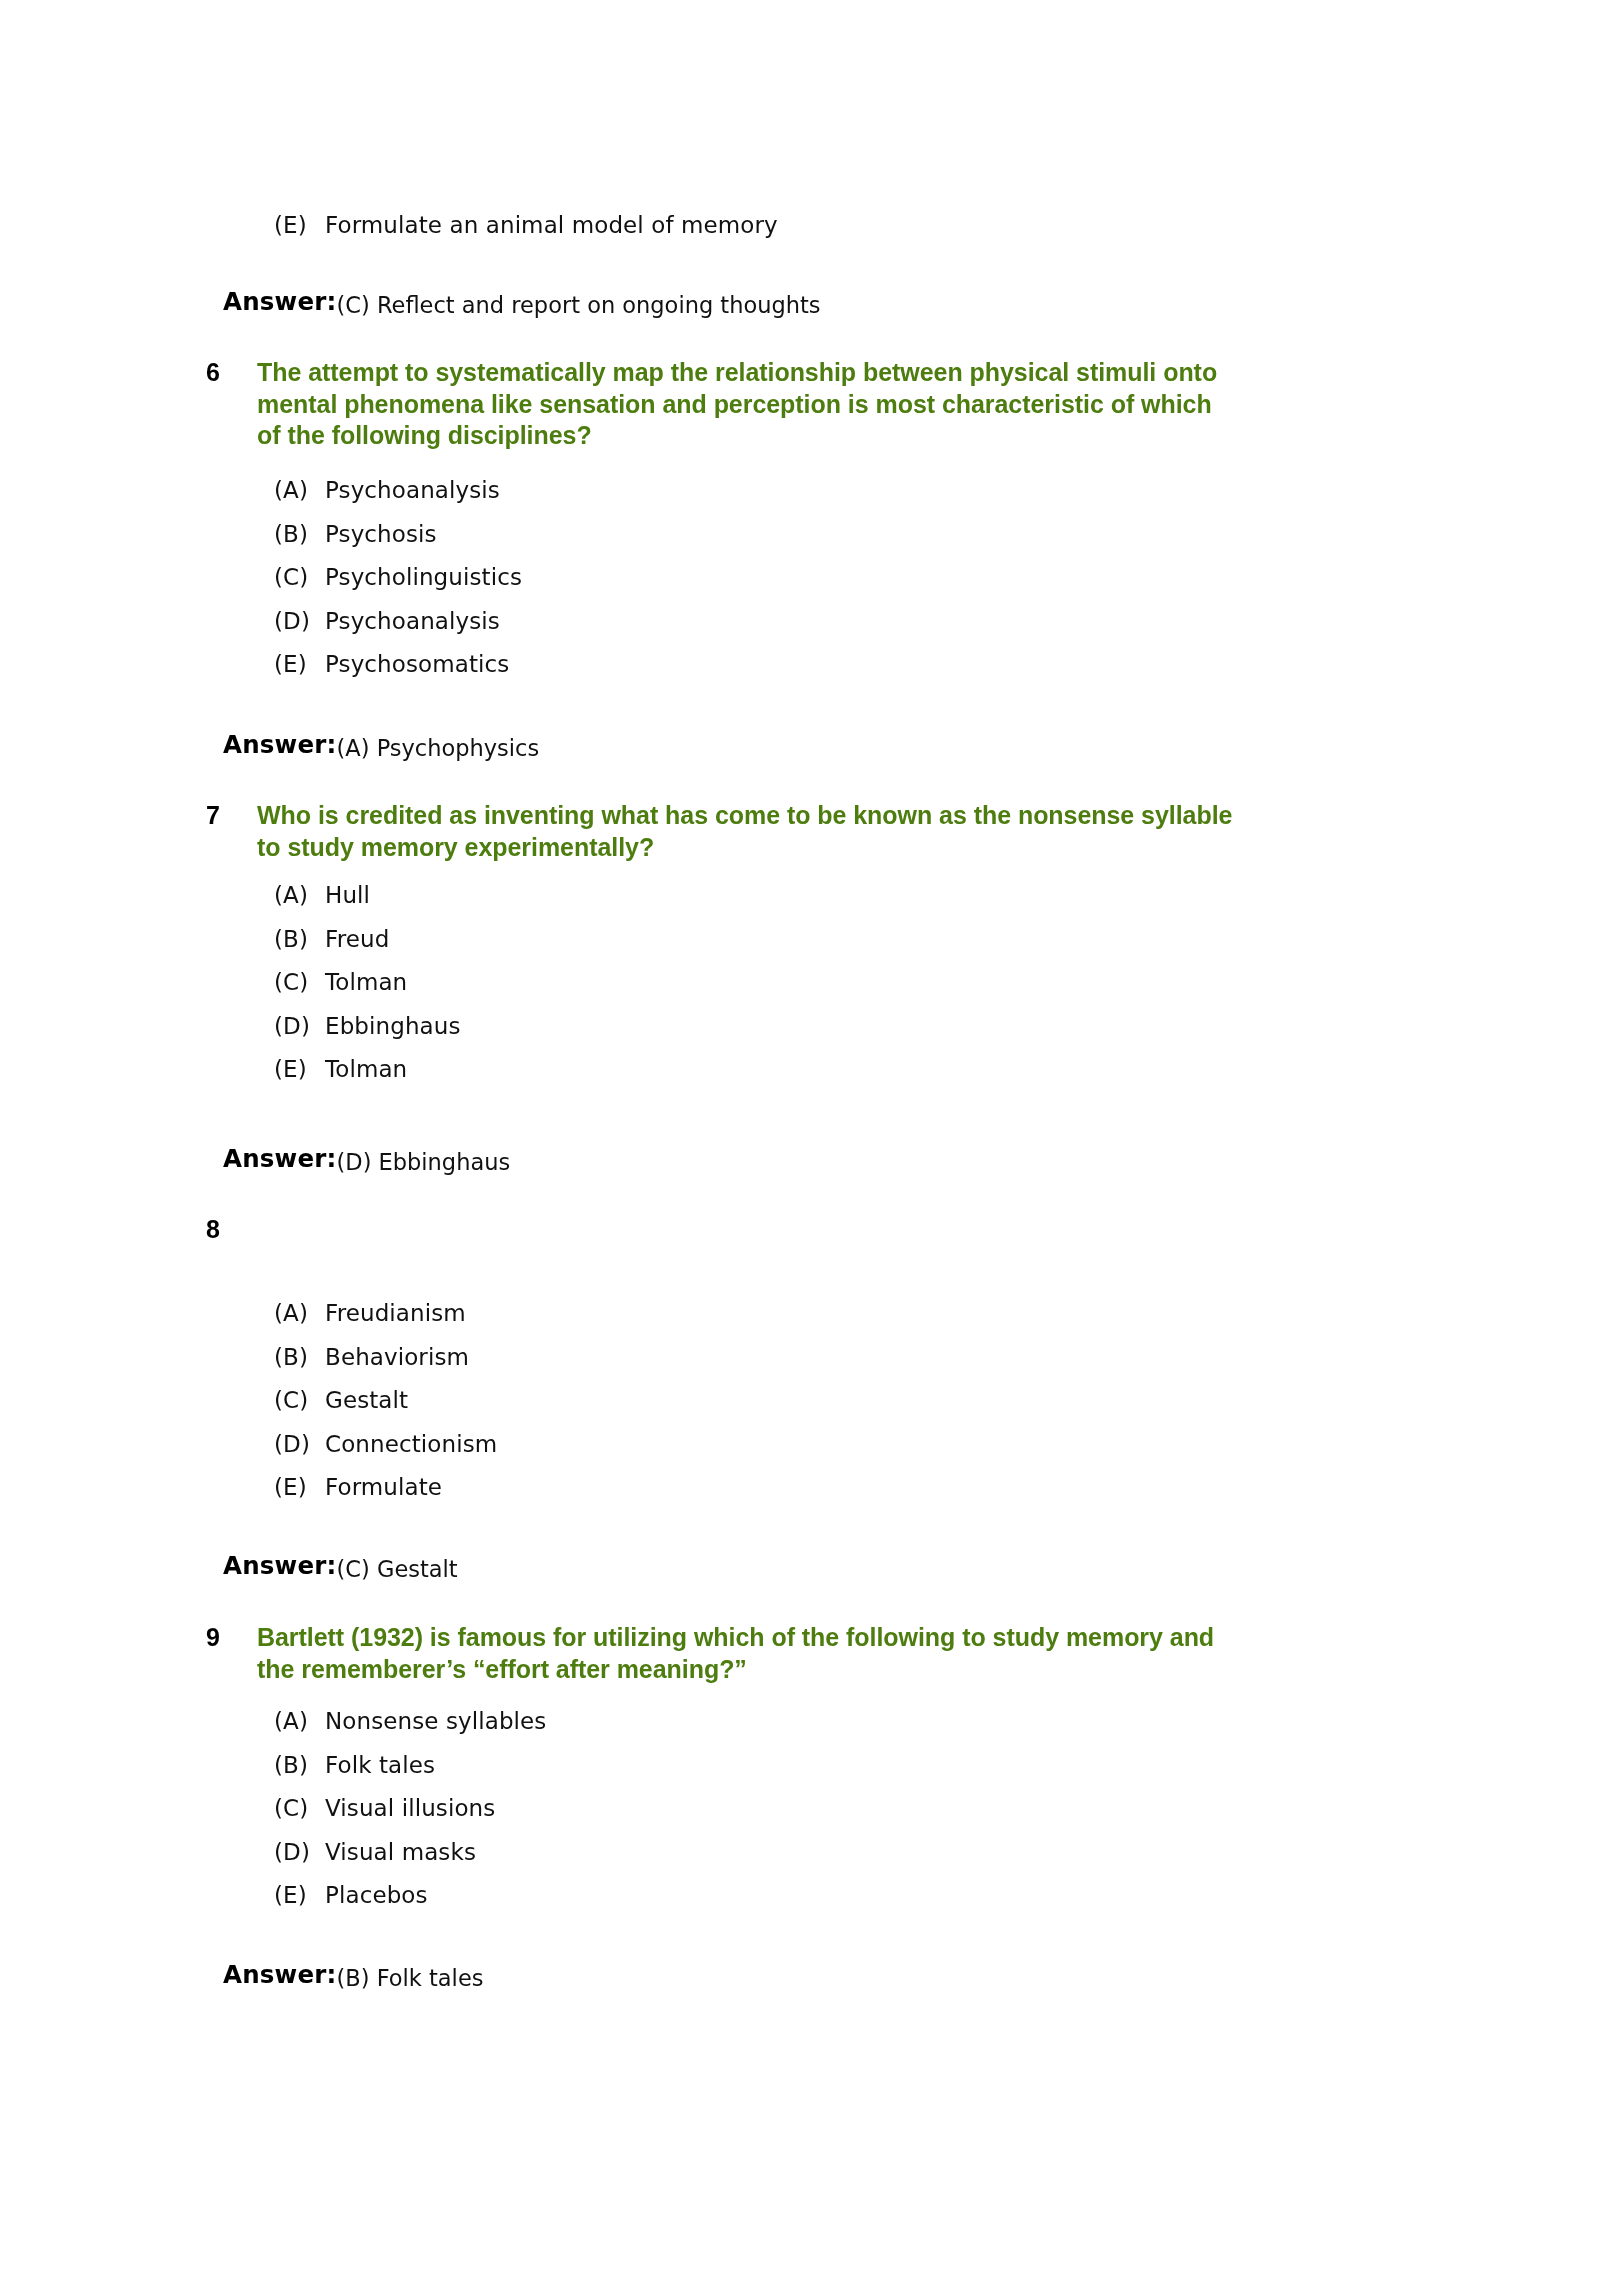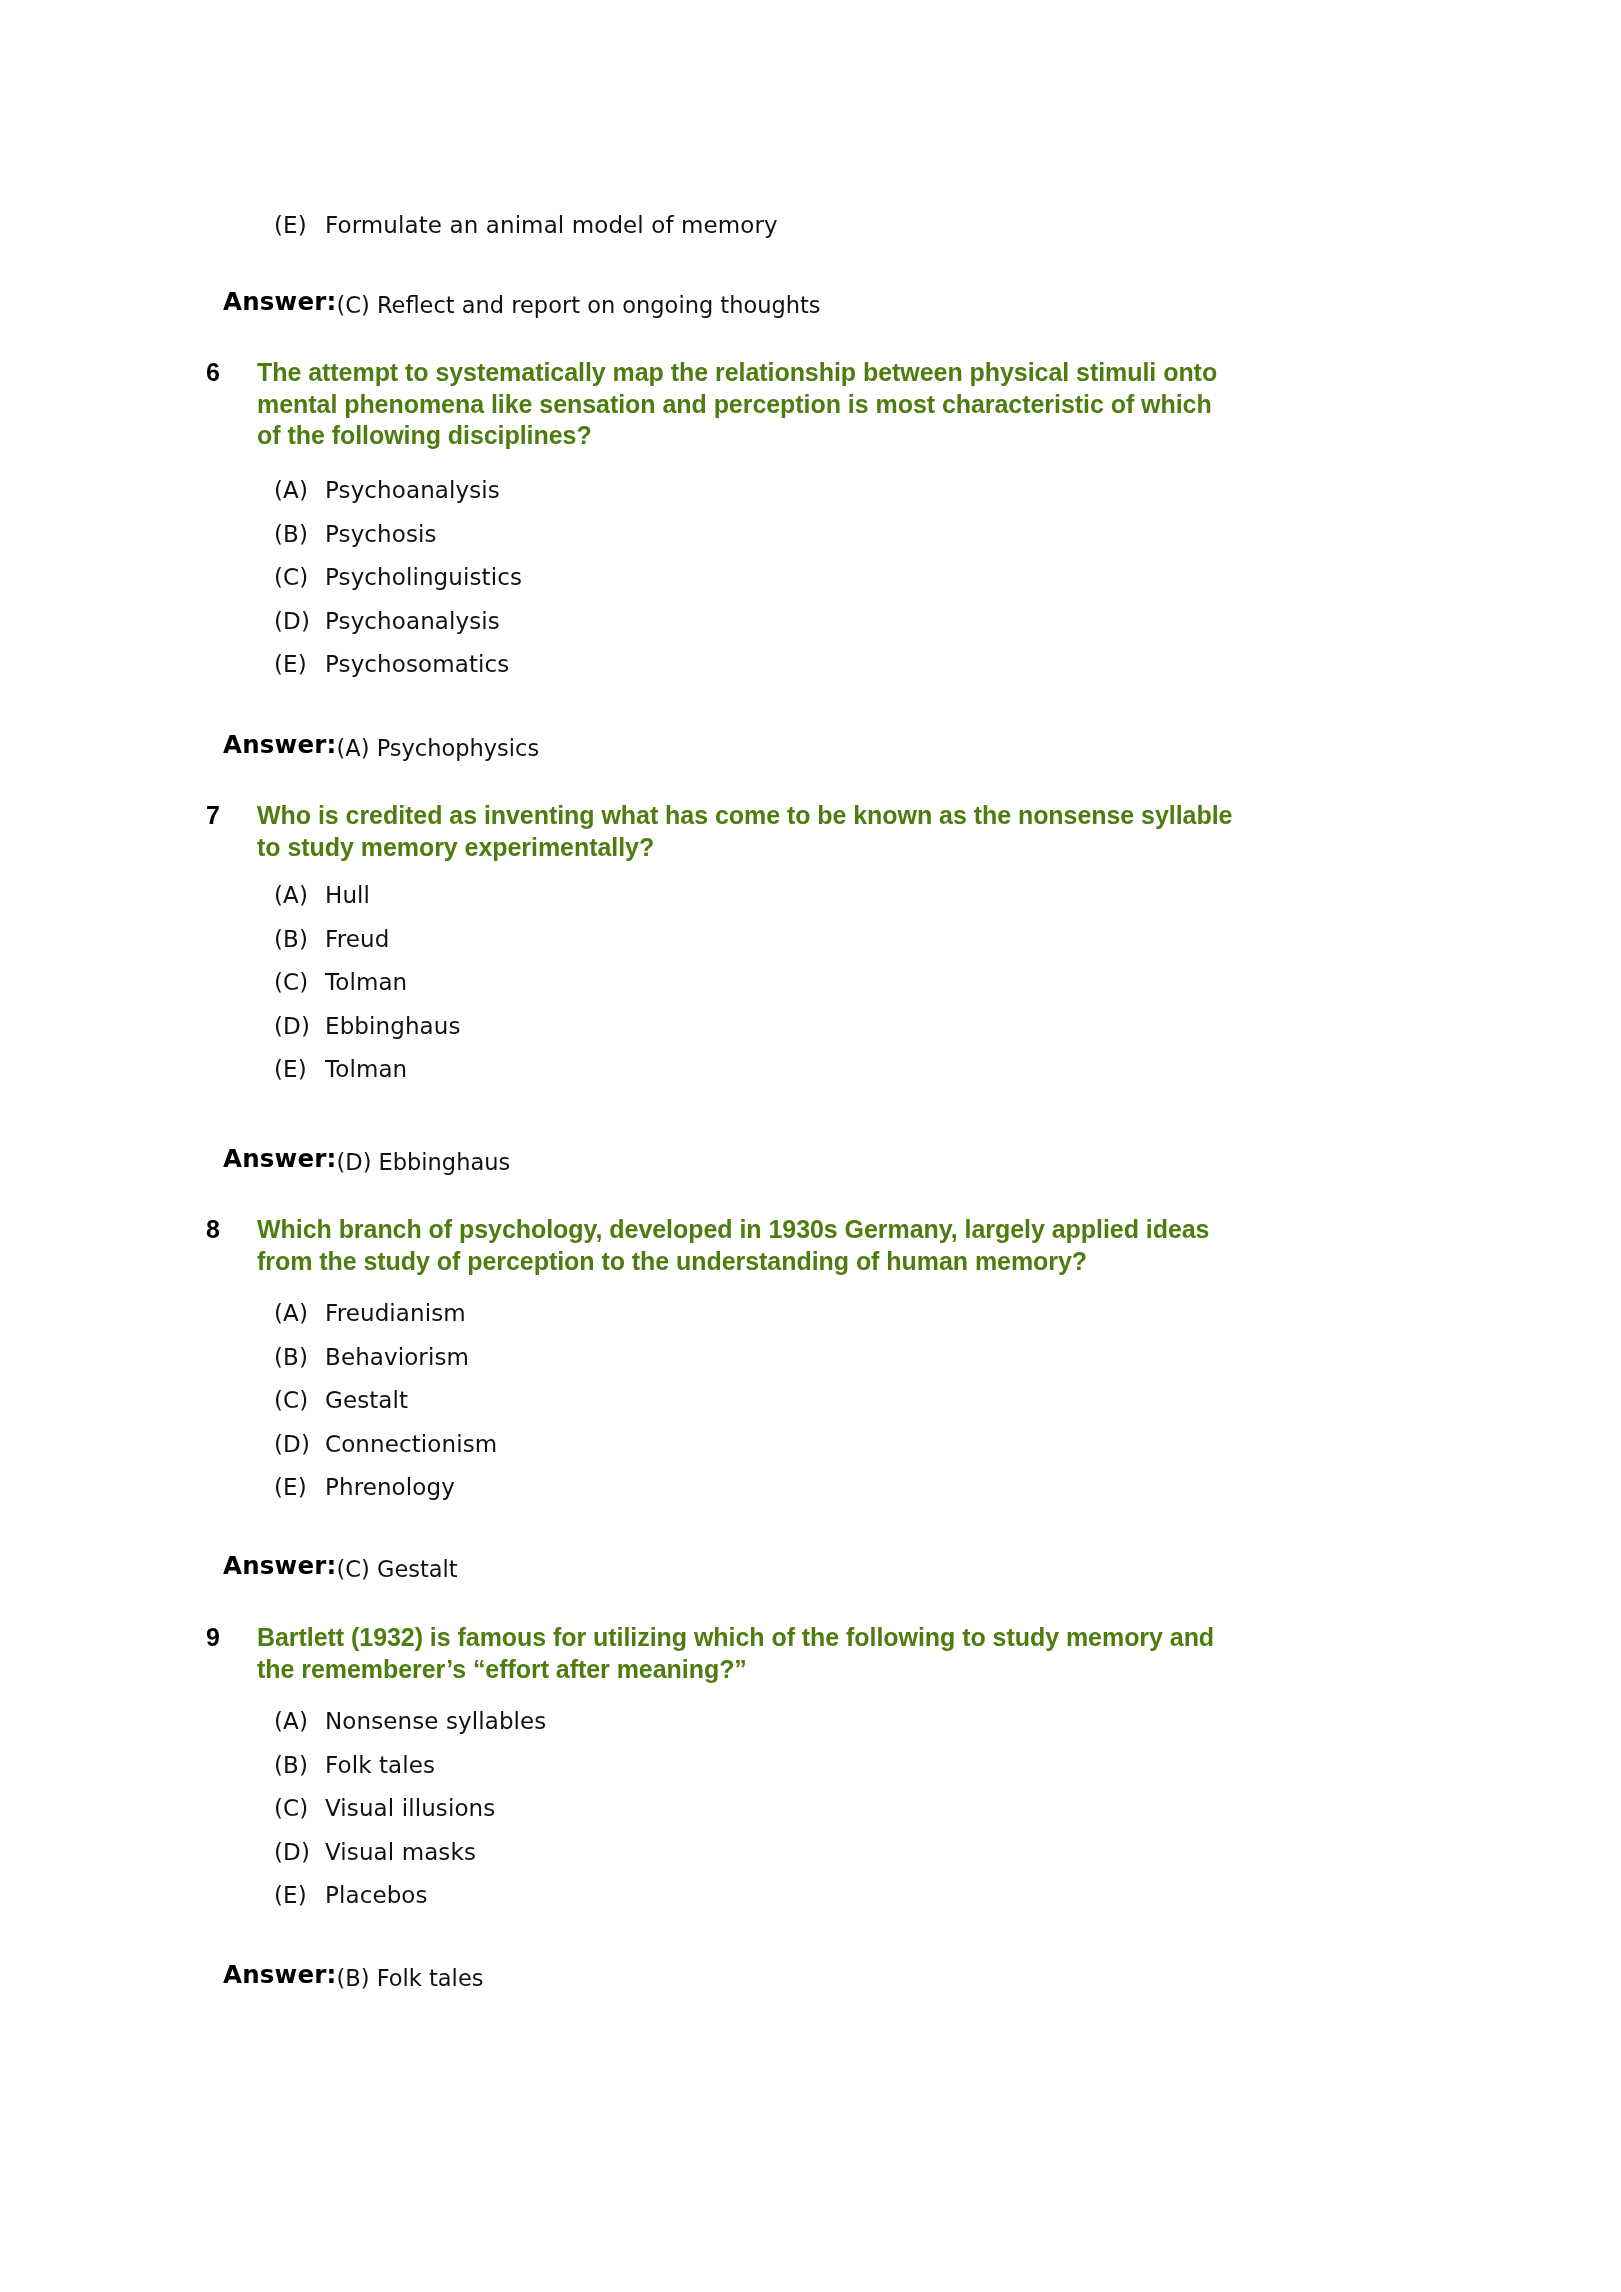--- a/index.html
+++ b/index.html
@@ -193,21 +193,20 @@
       </div>
     </div>
 
     <div class="abs answer-block" style="left:223px; top:1147px;">
       <span class="answer-label">Answer:</span>
       <span class="answer-value">(D) Ebbinghaus</span>
     </div>
 
     <div class="abs question-block" style="left:206px; top:1214px; width:1117px;">
       <span class="question-number">8</span>
-      <span class="question-text">Which branch of psychology, developed in 1930s Germany, largely applied ideas from the study of perception to the understanding of human memory?</span>
     </div>
 
     <div class="abs options-list" style="left:274px; top:1302px;">
       <div class="option-row">
         <span class="option-letter">(A)</span>
         <span class="option-text">Freudianism</span>
       </div>
       <div class="option-row">
         <span class="option-letter">(B)</span>
         <span class="option-text">Behaviorism</span>
@@ -215,21 +214,21 @@
       <div class="option-row">
         <span class="option-letter">(C)</span>
         <span class="option-text">Gestalt</span>
       </div>
       <div class="option-row">
         <span class="option-letter">(D)</span>
         <span class="option-text">Connectionism</span>
       </div>
       <div class="option-row">
         <span class="option-letter">(E)</span>
-        <span class="option-text">Phrenology</span>
+        <span class="option-text">Formulate</span>
       </div>
     </div>
 
     <div class="abs answer-block" style="left:223px; top:1554px;">
       <span class="answer-label">Answer:</span>
       <span class="answer-value">(C) Gestalt</span>
     </div>
 
     <div class="abs question-block" style="left:206px; top:1622px; width:1127px;">
       <span class="question-number">9</span>

